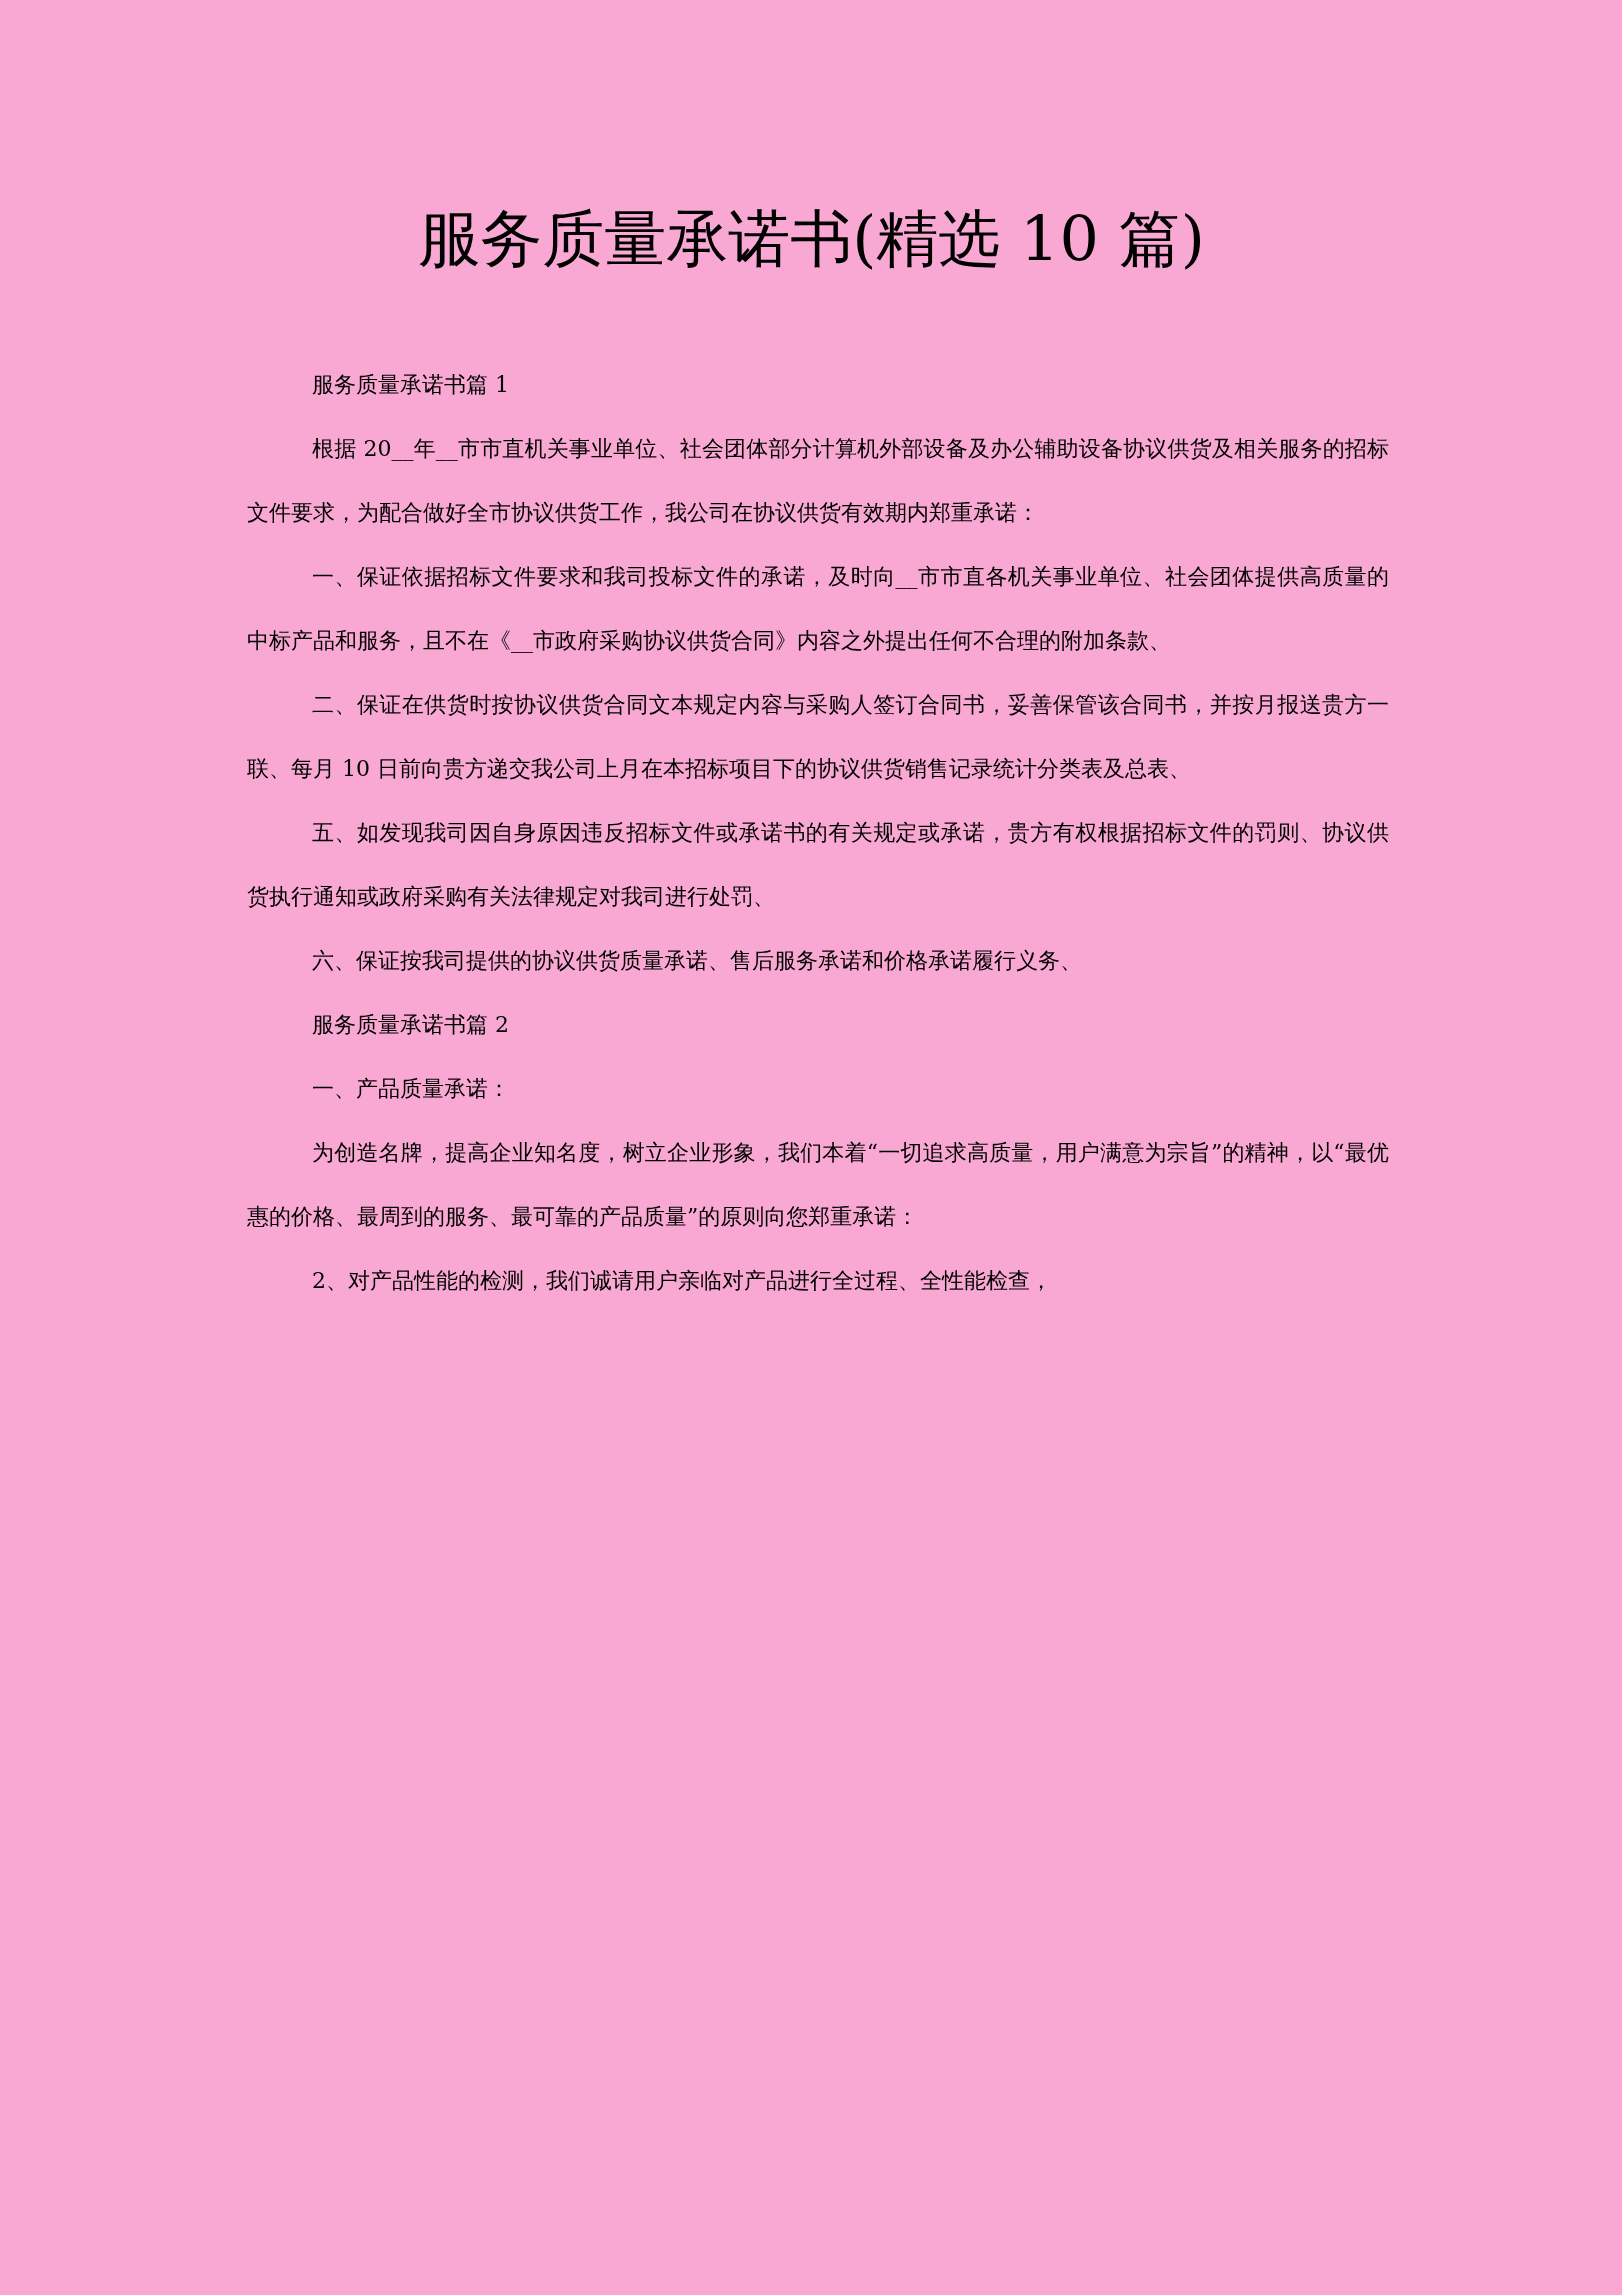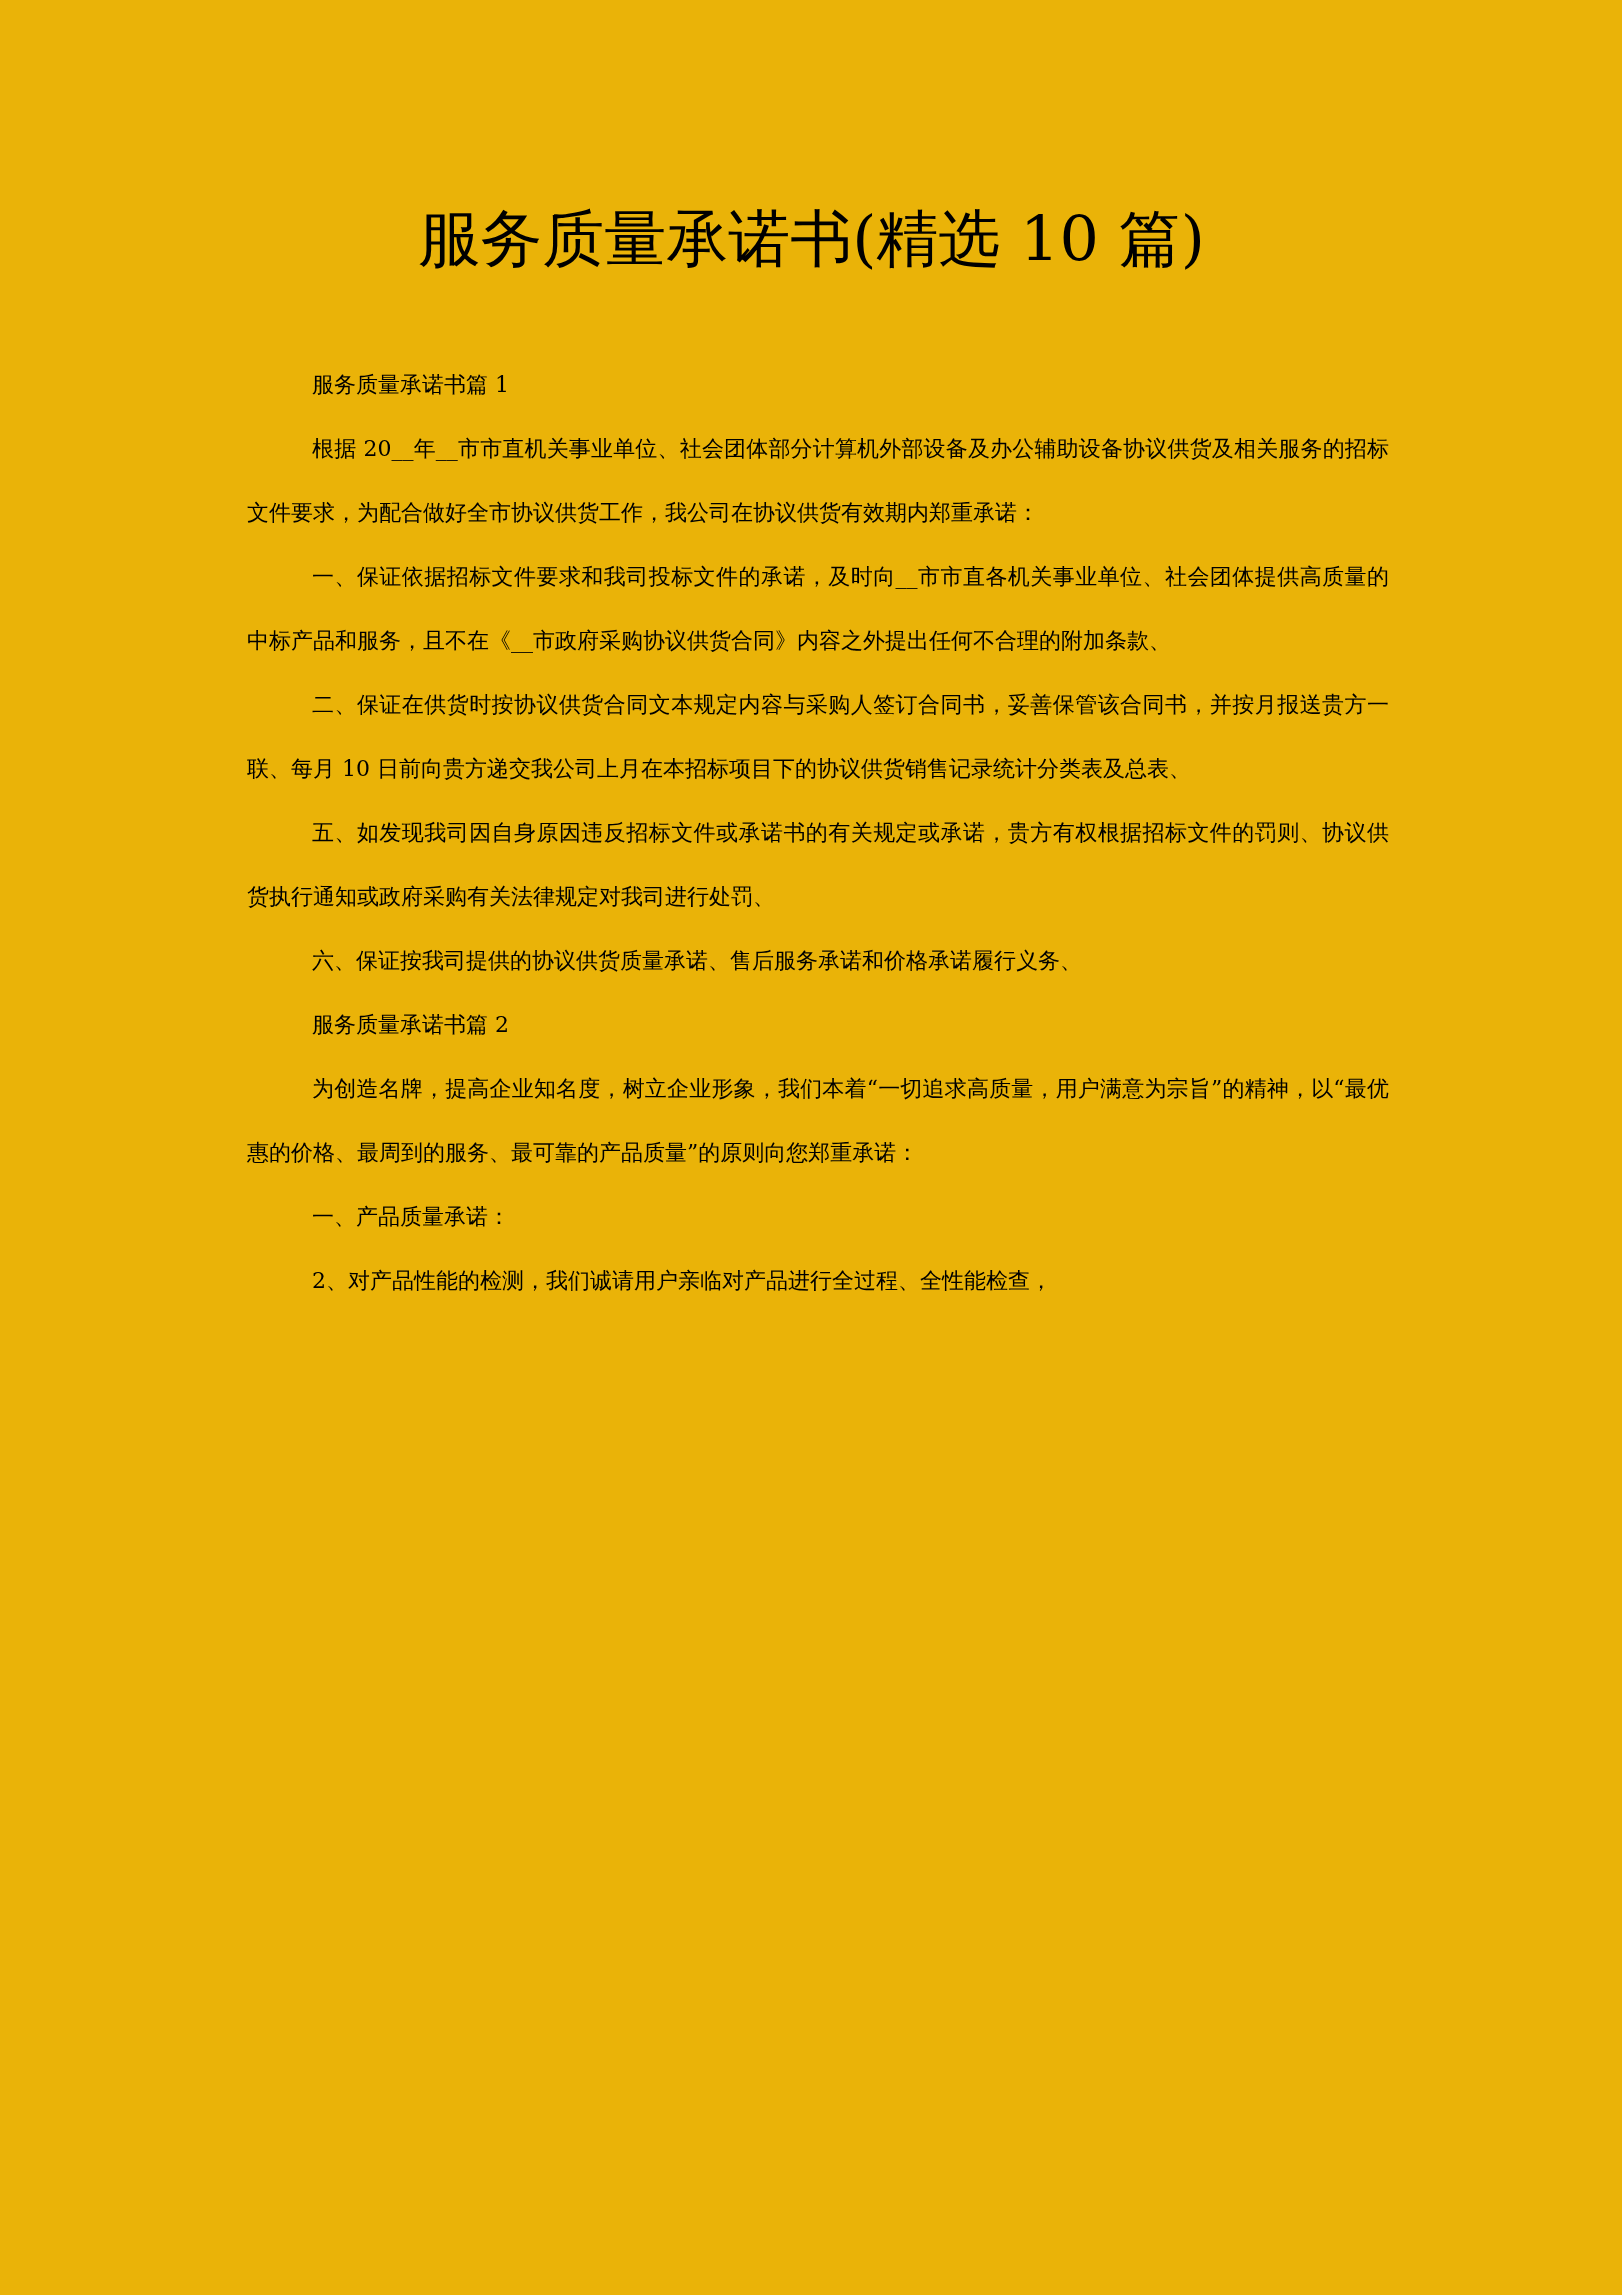--- a/index.html
+++ b/index.html
@@ -14,21 +14,21 @@
     overflow: hidden;
     font-family: "DejaVu Serif", "Liberation Serif", serif;
     color: #000000;
   }
   .page {
     position: absolute;
     left: 0;
     top: 0;
     width: 1623px;
     height: 2295px;
-    background: #eab308;
+    background: #f9a8d4;
   }
   .doc-title {
     position: absolute;
     left: 0;
     top: 196px;
     width: 1623px;
     text-align: center;
     font-size: 62px;
     line-height: 85px;
     letter-spacing: 0px;
@@ -62,18 +62,18 @@
   <h1 class="doc-title">服务质量承诺书(精选 10 篇)</h1>
 
   <div class="body-text">
     <p class="para heading">服务质量承诺书篇 1</p>
     <p class="para">根据 20__年__市市直机关事业单位、社会团体部分计算机外部设备及办公辅助设备协议供货及相关服务的招标文件要求，为配合做好全市协议供货工作，我公司在协议供货有效期内郑重承诺：</p>
     <p class="para">一、保证依据招标文件要求和我司投标文件的承诺，及时向__市市直各机关事业单位、社会团体提供高质量的中标产品和服务，且不在《__市政府采购协议供货合同》内容之外提出任何不合理的附加条款、</p>
     <p class="para">二、保证在供货时按协议供货合同文本规定内容与采购人签订合同书，妥善保管该合同书，并按月报送贵方一联、每月 10 日前向贵方递交我公司上月在本招标项目下的协议供货销售记录统计分类表及总表、</p>
     <p class="para">五、如发现我司因自身原因违反招标文件或承诺书的有关规定或承诺，贵方有权根据招标文件的罚则、协议供货执行通知或政府采购有关法律规定对我司进行处罚、</p>
     <p class="para">六、保证按我司提供的协议供货质量承诺、售后服务承诺和价格承诺履行义务、</p>
     <p class="para heading">服务质量承诺书篇 2</p>
+    <p class="para">一、产品质量承诺：</p>
     <p class="para">为创造名牌，提高企业知名度，树立企业形象，我们本着“一切追求高质量，用户满意为宗旨”的精神，以“最优惠的价格、最周到的服务、最可靠的产品质量”的原则向您郑重承诺：</p>
-    <p class="para">一、产品质量承诺：</p>
     <p class="para">2、对产品性能的检测，我们诚请用户亲临对产品进行全过程、全性能检查，</p>
   </div>
 </div>
 
 
 </body></html>

